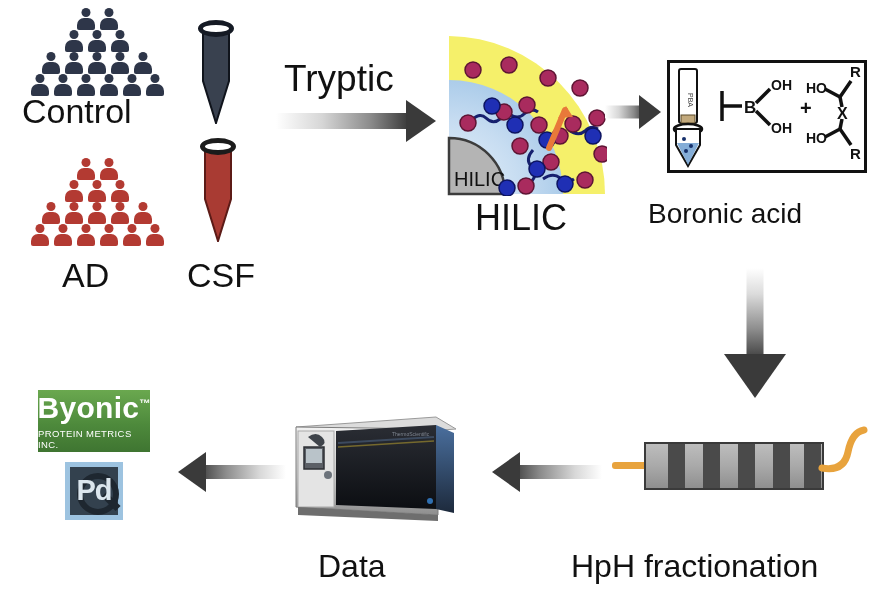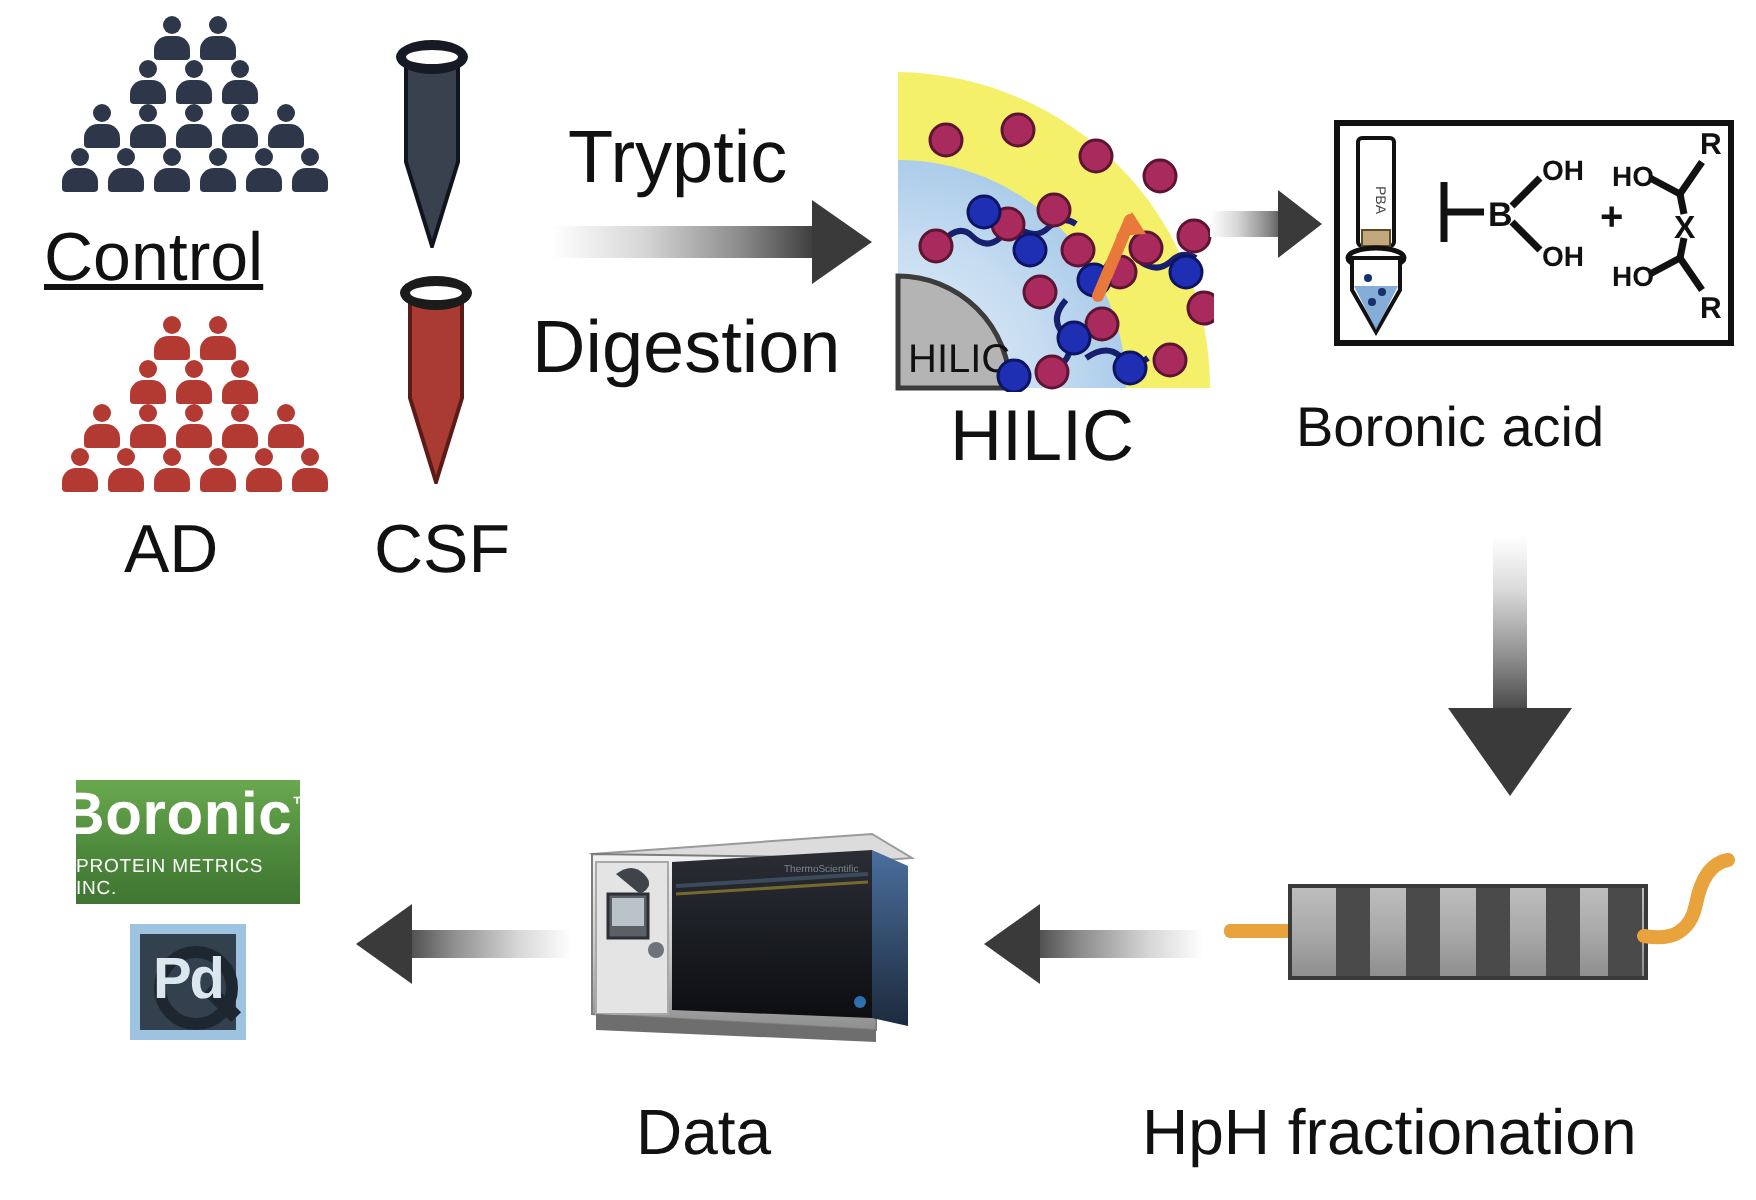--- a/index.html
+++ b/index.html
@@ -149,21 +149,21 @@
       <span class="person ctrl">
           <span class="head"></span>
           <span class="body"></span>
         </span>
       <span class="person ctrl">
           <span class="head"></span>
           <span class="body"></span>
         </span>
     </div>
   </div>
-  <div class="lbl" style="left:22px;top:112px;text-decoration:underline;">Control</div>
+  <div class="lbl" style="left:22px;top:94px;">Control</div>
 
   <div class="pyramid" style="left:16px;top:158px;width:162px;">
     <div class="prow">
       <span class="person adg">
           <span class="head"></span>
           <span class="body"></span>
         </span>
       <span class="person adg">
           <span class="head"></span>
           <span class="body"></span>
@@ -246,21 +246,20 @@
       <path d="M1 4 L27 4 L27 52 L14 94 L1 52 Z" fill="#a93b33" stroke="#5c1b17" stroke-width="2"></path>
     </svg>
   </div>
   <div class="lbl" style="left:187px;top:258px;">CSF</div>
 
   <div class="lbl" style="left:284px;top:60px;font-size:37px;">Tryptic</div>
   <div class="arrowR" style="left:276px;top:100px;width:160px;height:42px;">
     <div class="shaft" style="width:132px;"></div>
     <div class="head"></div>
   </div>
-  <div class="lbl" style="left:266px;top:155px;font-size:37px;">Digestion</div>
 
   <div class="hilic" style="left:447px;top:28px;width:160px;height:168px;">
     <svg width="160" height="168" viewBox="0 0 160 168">
       <defs>
         <radialGradient id="gmid" cx="0%" cy="100%" r="118%">
           <stop offset="0%" stop-color="#eaf3fb"></stop>
           <stop offset="55%" stop-color="#c6dcf1"></stop>
           <stop offset="100%" stop-color="#9ec4e6"></stop>
         </radialGradient>
       </defs>
@@ -429,21 +428,21 @@
   </div>
   <div class="lbl lbl-sm" style="left:318px;top:550px;">Data</div>
 
   <div class="arrowL" style="left:178px;top:452px;width:108px;height:40px;">
     <div class="shaft" style="width:88px;"></div>
     <div class="head"></div>
   </div>
 
   <div class="byonic" style="left:38px;top:390px;width:112px;height:62px;">
     <div class="b1">
-      <span>Boronic</span><sup>™</sup>
+      <span>Byonic</span><sup>™</sup>
     </div>
     <div class="b2">Protein Metrics inc.</div>
   </div>
 
   <div class="pdicon" style="left:65px;top:462px;width:58px;height:58px;">
     <div class="pdinner">
       <span class="lens"></span>
       <span class="handle"></span>
       <span class="pdtxt">Pd</span>
     </div>

